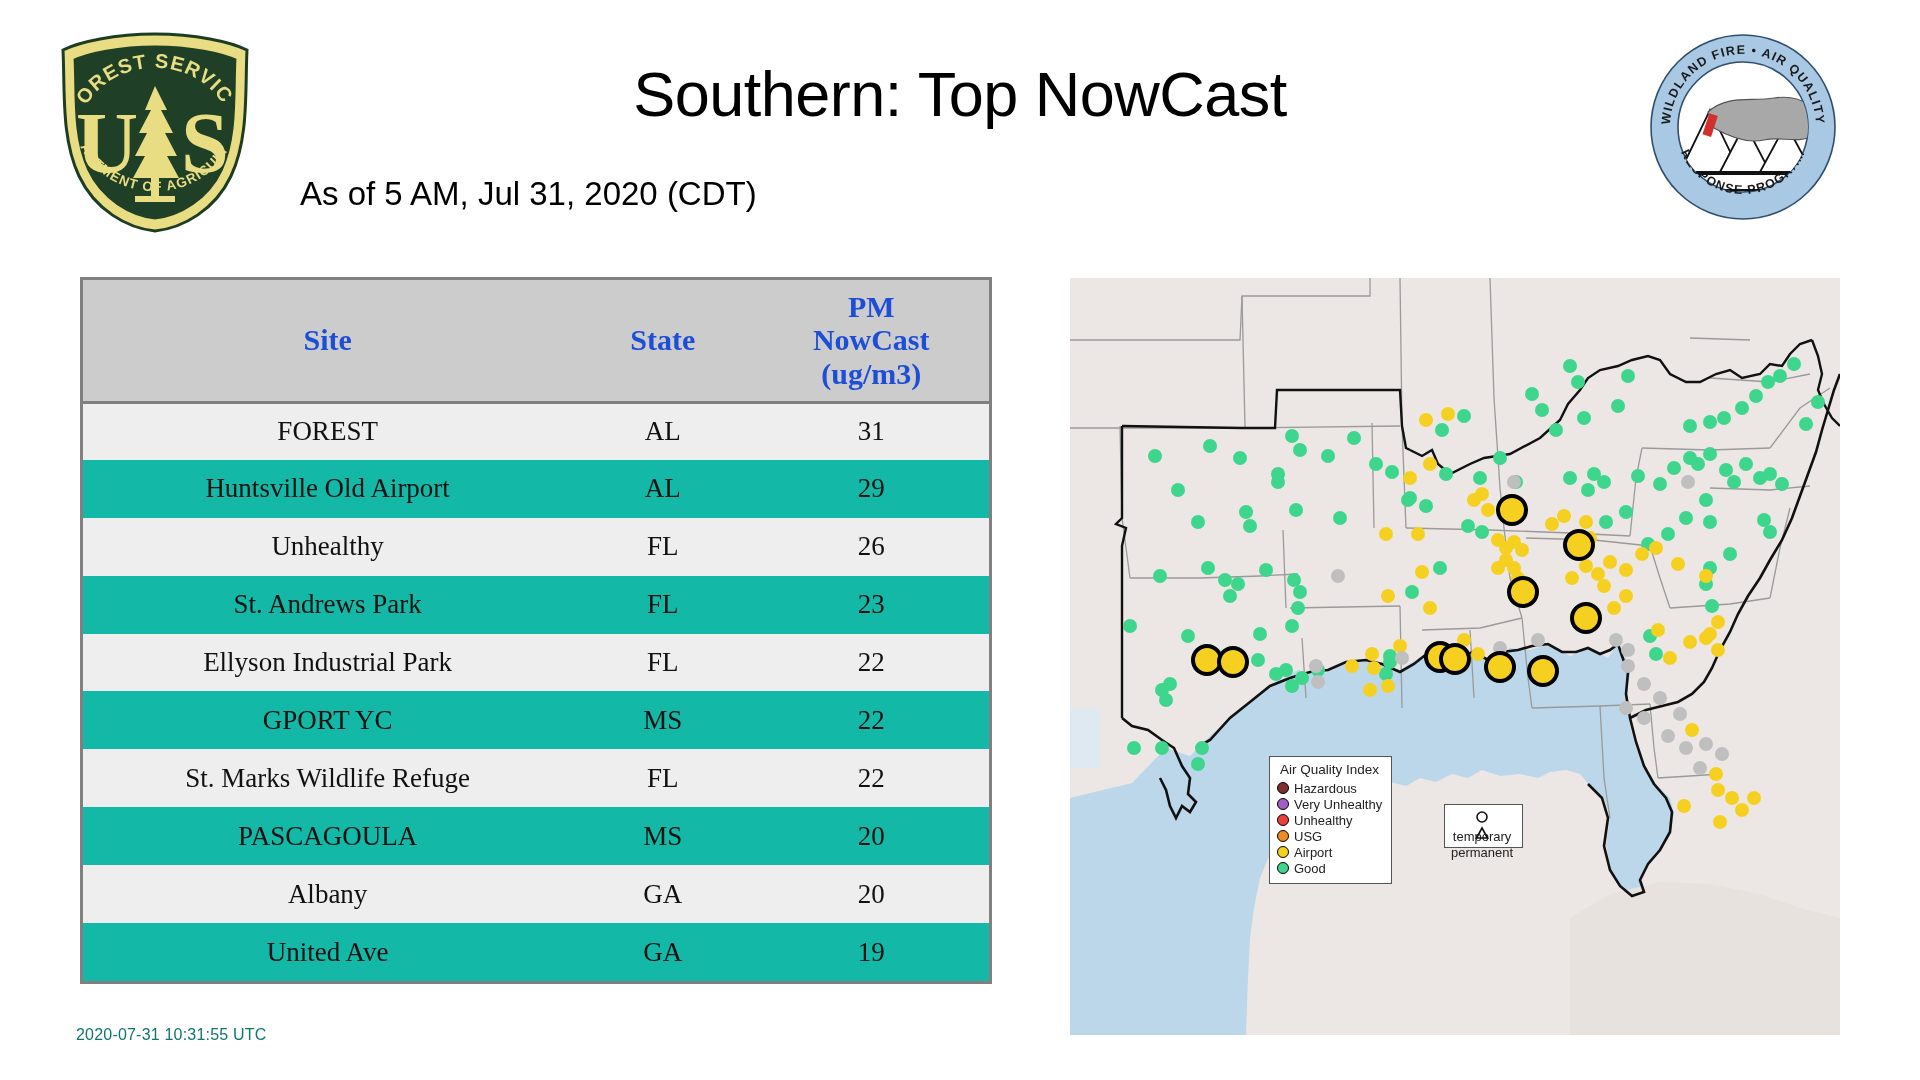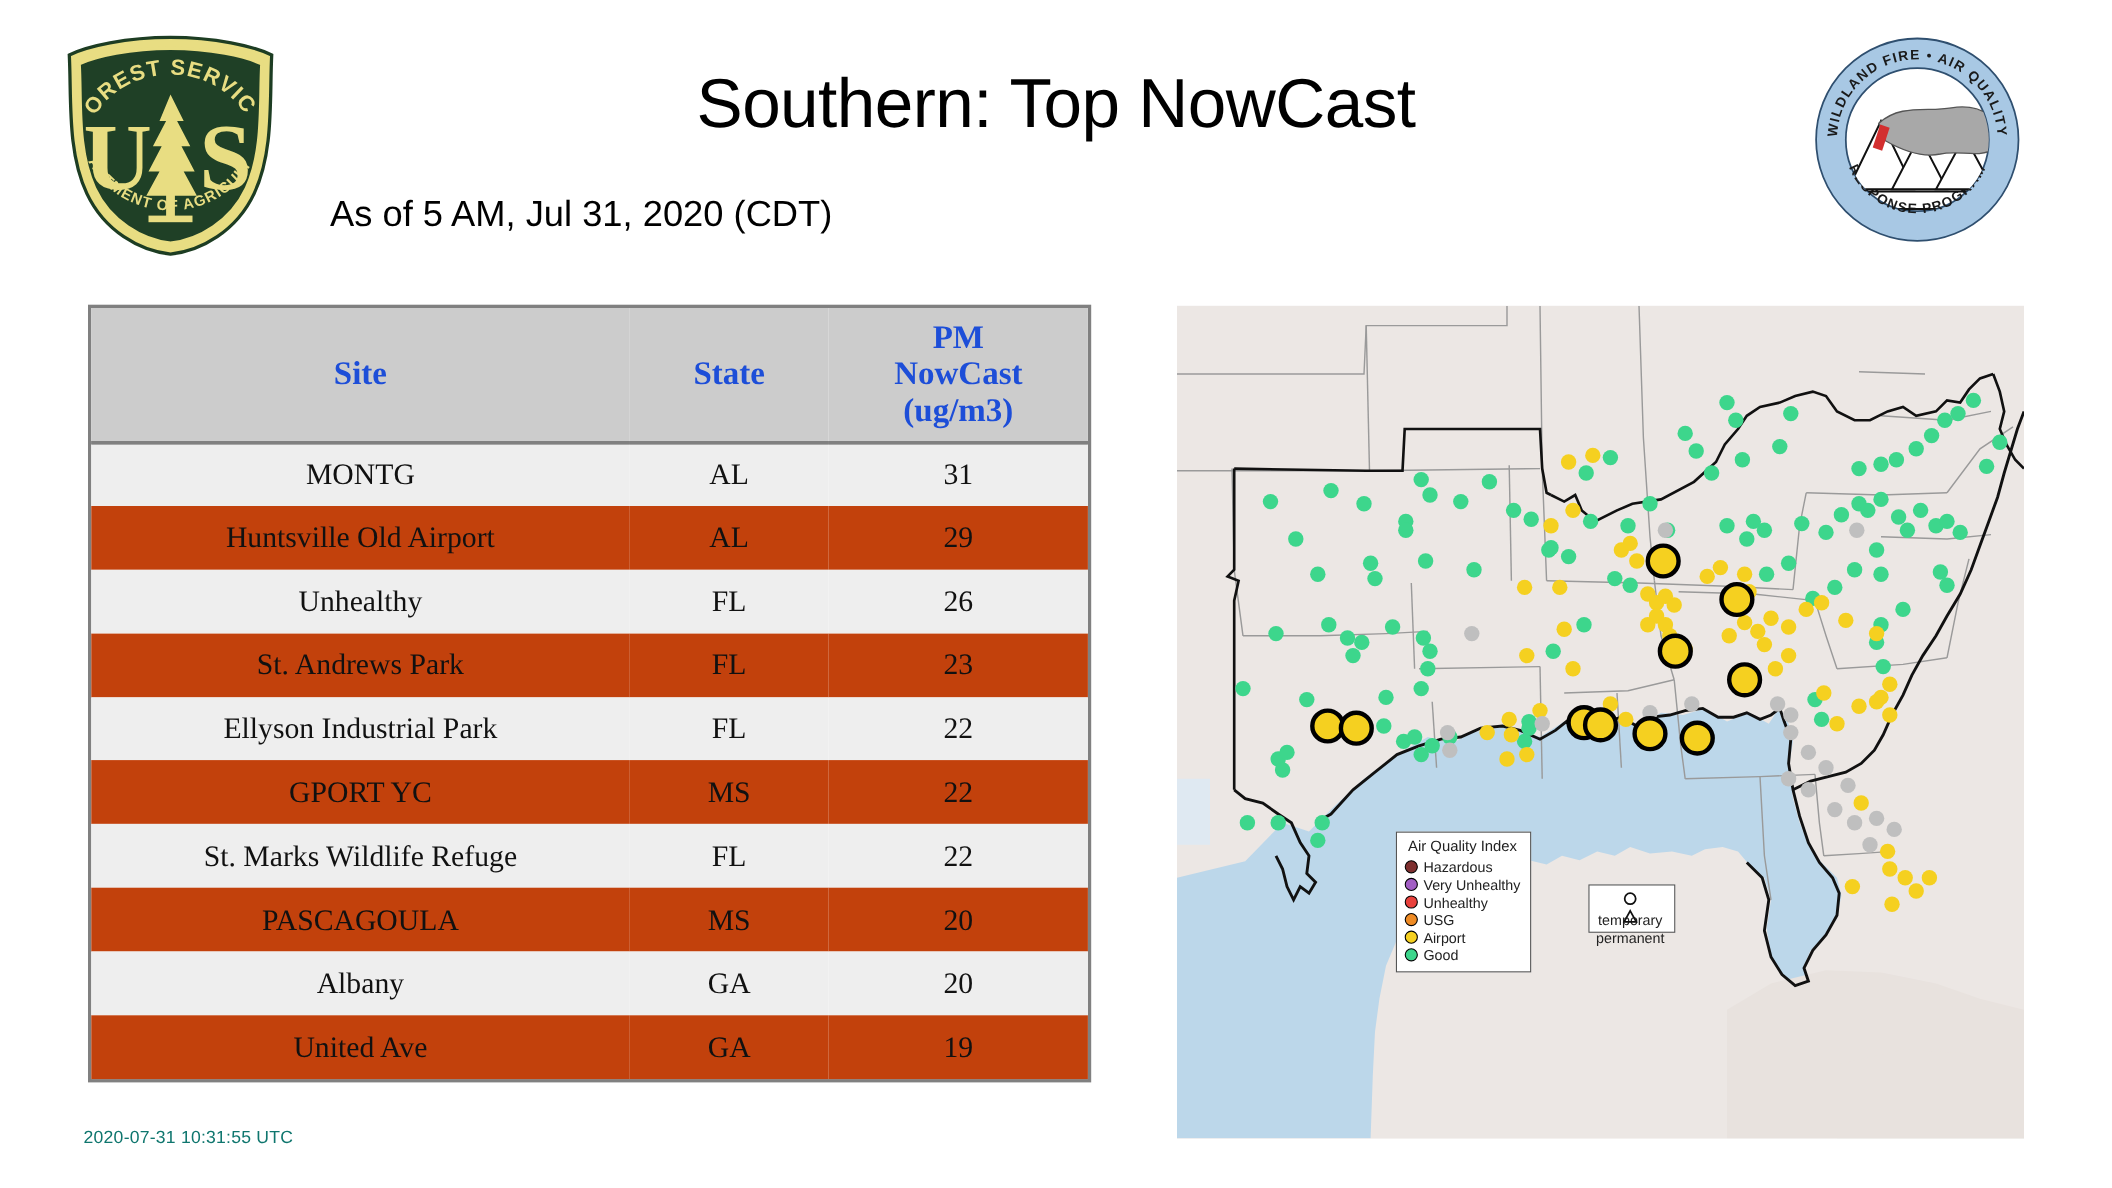--- a/index.html
+++ b/index.html
@@ -50,21 +50,21 @@
     line-height:1.12;
   }
   table.aqtable tbody td {
     font-family:"Liberation Serif", serif;
     font-size:27px; color:#111;
     text-align:center; vertical-align:middle;
     height:57px; padding:2px 6px;
     border:none;
   }
   table.aqtable tbody tr.odd td  { background:#eeeeee; }
-  table.aqtable tbody tr.even td { background:#c2410c; }
+  table.aqtable tbody tr.even td { background:#14b8a6; }
 
   
   .footer-ts {
     position:absolute; left:50px; top:1026px;
     font-family:"Liberation Sans", sans-serif;
     font-size:16px; color:#0f766e; letter-spacing:0.2px;margin-left:26px;
   }
 
   
   .map-frame {
@@ -185,21 +185,21 @@
           </th>
           <th>
             <span>PM</span><br>
             <span>NowCast</span><br>
             <span>(ug/m3)</span>
           </th>
         </tr>
       </thead>
       <tbody>
         <tr class="odd">
-          <td>MONTG</td>
+          <td>FOREST</td>
           <td>AL</td>
           <td>31</td>
         </tr>
         <tr class="even">
           <td>Huntsville Old Airport</td>
           <td>AL</td>
           <td>29</td>
         </tr>
         <tr class="odd">
           <td>Unhealthy</td>

